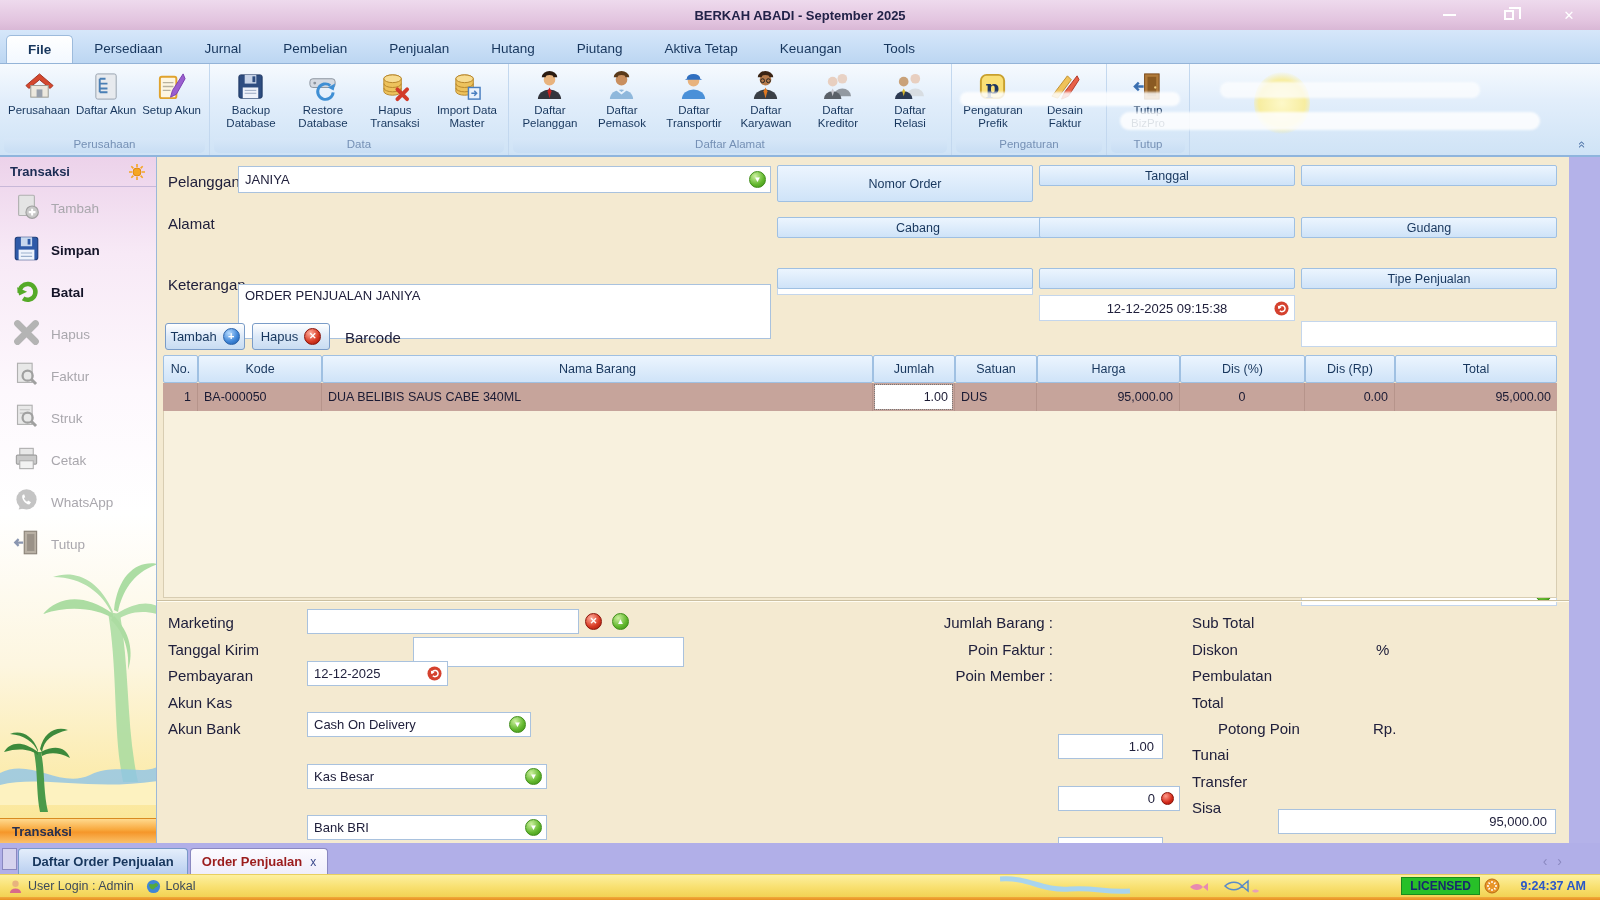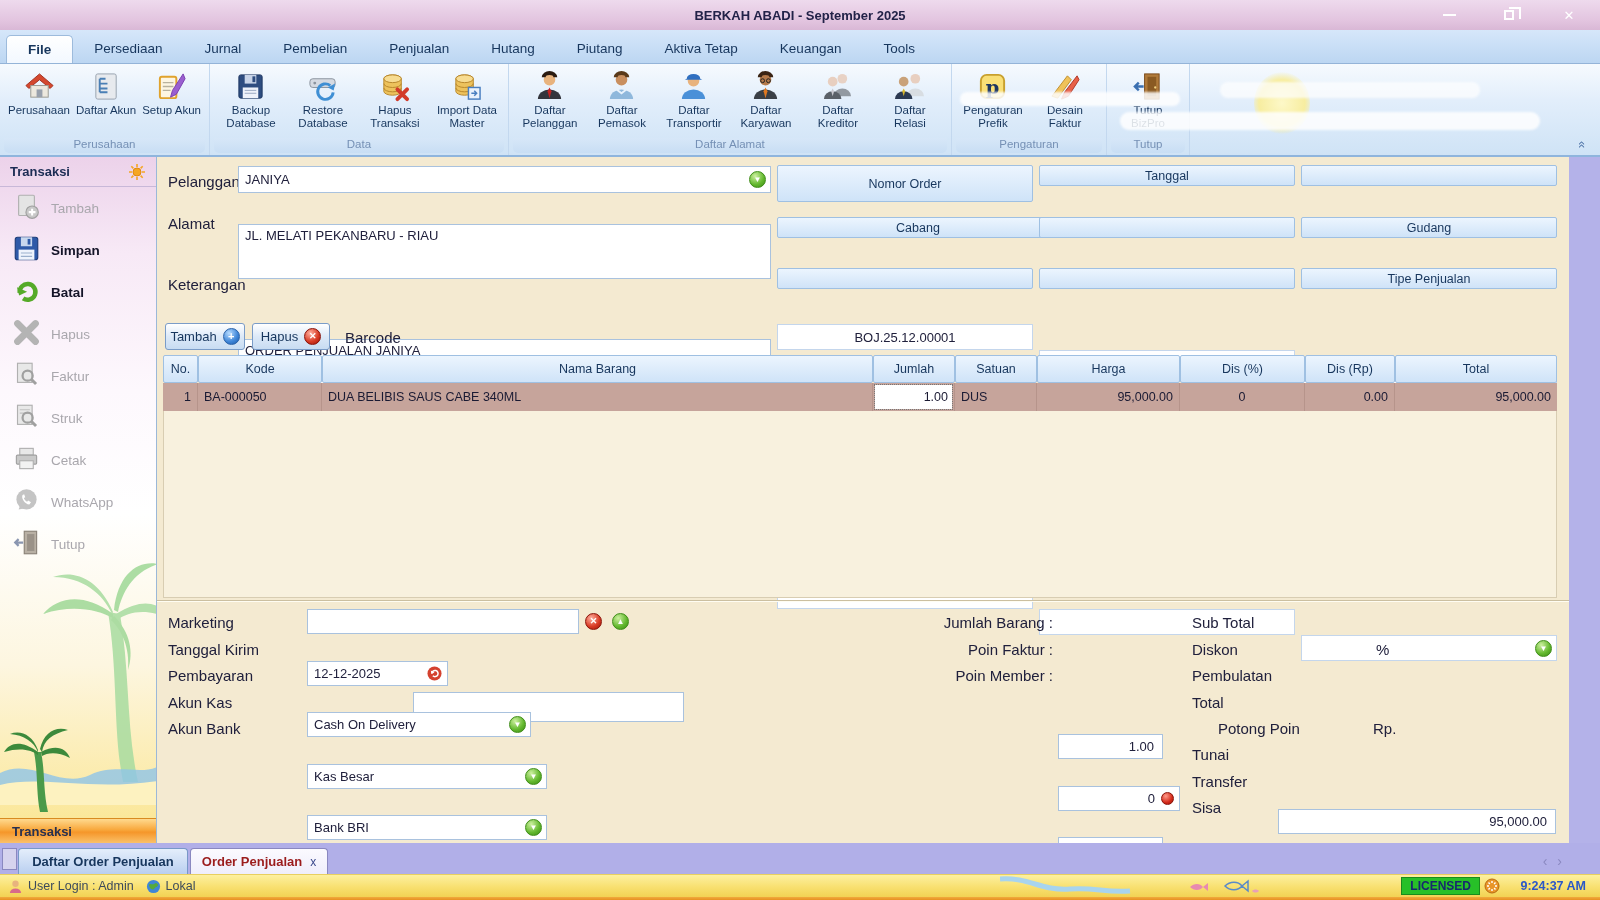--- a/index.html
+++ b/index.html
@@ -489,23 +489,20 @@
   </div>
 
   <div class="content">
 
     <span class="lbl abs" style="left:11px; top:16px;">Pelanggan</span>
     <div class="inp abs" style="left:81px; top:9px; width:533px; height:27px;">
       <span>JANIYA</span>
       <span class="gbtn" style="position:absolute; right:4px; top:4px;">▼</span>
     </div>
     <span class="lbl abs" style="left:11px; top:58px;">Alamat</span>
-    <div class="inp area abs" style="left:81px; top:40px; width:533px; height:55px;">
-      <span>JL. MELATI PEKANBARU - RIAU</span>
-    </div>
     <span class="lbl abs" style="left:11px; top:119px;">Keterangan</span>
     <div class="inp area abs" style="left:81px; top:100px; width:533px; height:55px;">
       <span>ORDER PENJUALAN JANIYA</span>
     </div>
 
     <div class="hdrcell abs" style="left:620px; top:8px; width:256px; height:37px;">
         <span>Nomor Order</span>
       </div>
     <div class="hdrcell abs" style="left:882px; top:8px; width:256px; height:21px;">
         <span>Tanggal</span>

